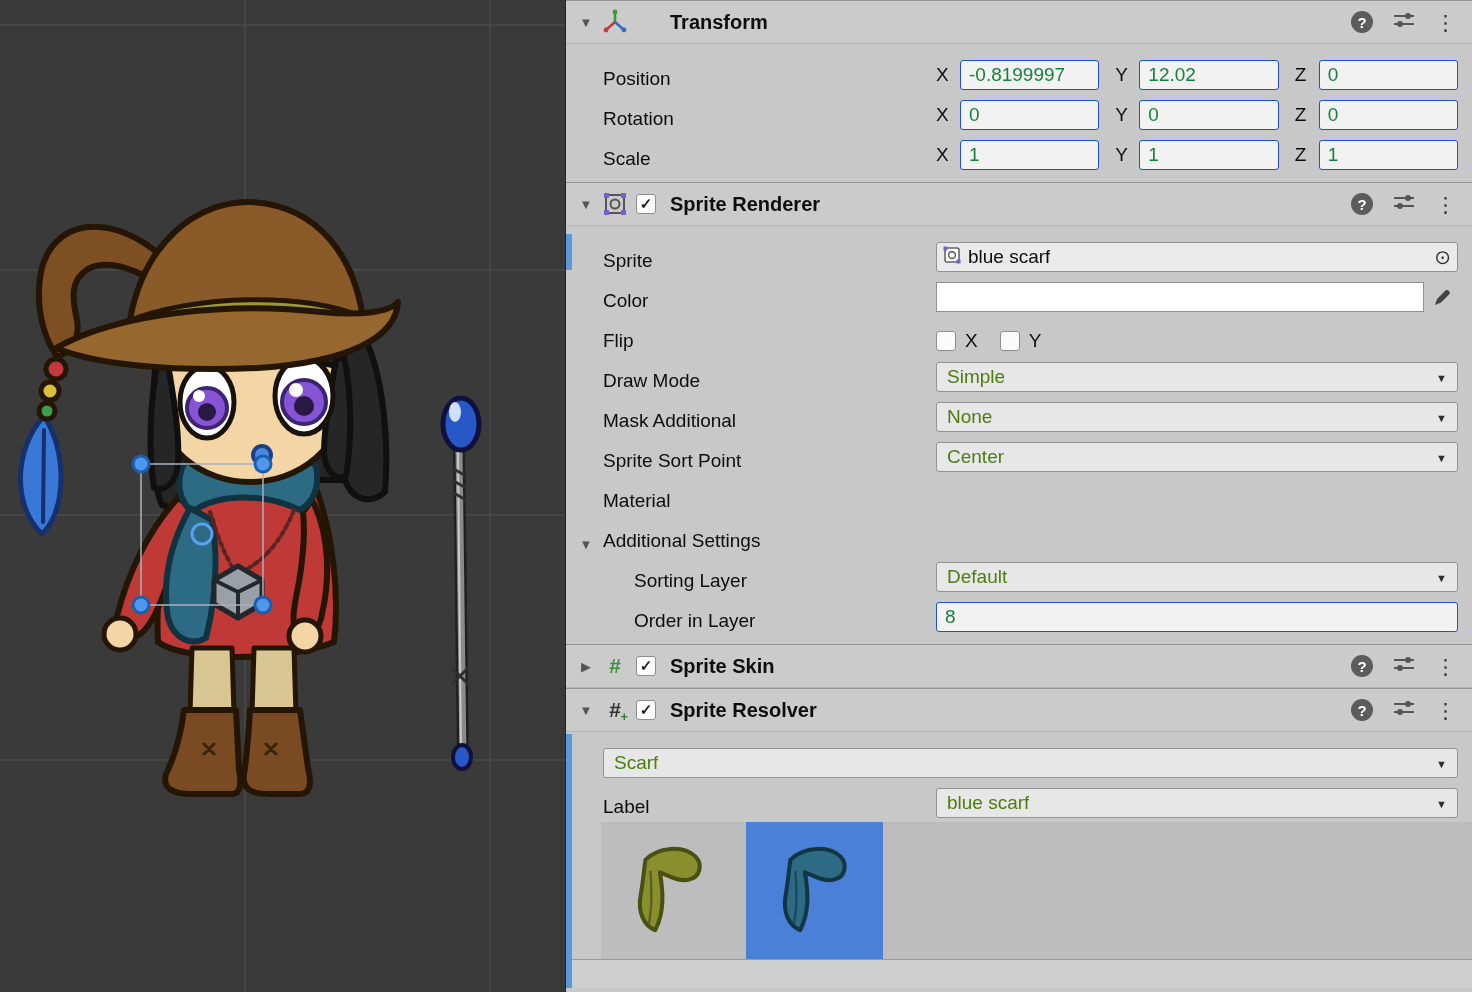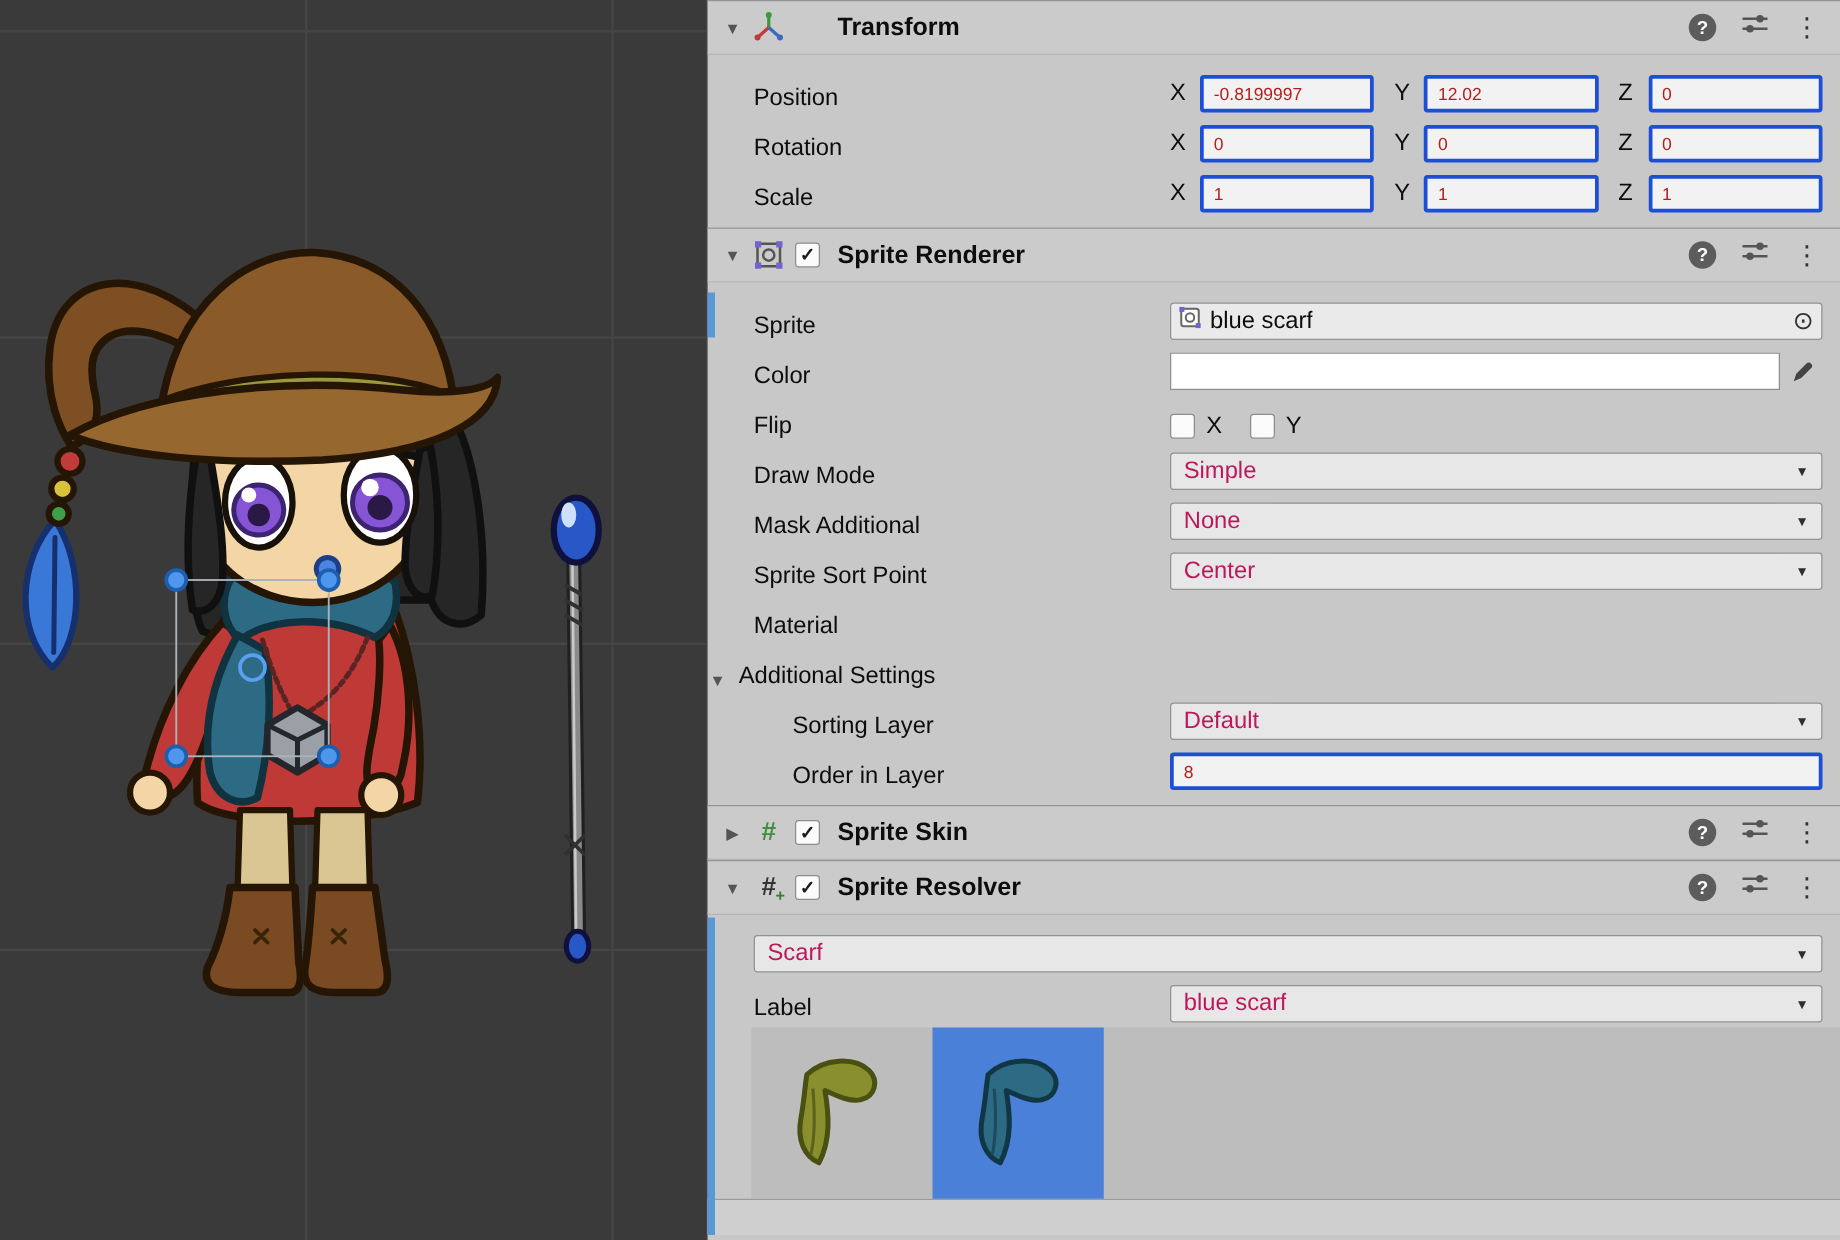--- a/index.html
+++ b/index.html
@@ -47,27 +47,27 @@
   .row.sub{padding-left:68px}
   .row.sub .row-label{width:302px}
   .bold{font-weight:normal}
   .row-fields{flex:1;display:flex;align-items:center;min-width:0}
 
   .override::before{content:"";position:absolute;left:0;top:2px;bottom:2px;width:6px;background:#5a99d8}
 
   .axis-group{display:flex;align-items:center;flex:1;min-width:0;margin-right:16px}
   .axis-group:last-child{margin-right:0}
   .axis-label{width:16px;margin-right:8px;flex:none;color:#0d0d0d}
-  .num-field{flex:1;min-width:0;height:30px;background:#f2f2f2;border:3px solid #1d4ed8;
-    border-radius:3px;padding:0 8px;font:inherit;font-size:14px;color:#b91c1c;outline:none}
+  .num-field{flex:1;min-width:0;height:30px;background:#f2f2f2;border:1px solid #1d4ed8;
+    border-radius:3px;padding:0 8px;font:inherit;font-size:19px;color:#15803d;outline:none}
   .wide-field{width:100%}
 
   .dropdown{flex:1;height:30px;background:#e7e7e7;border:1px solid #929292;border-radius:3px;
     display:flex;align-items:center;padding:0 34px 0 10px;position:relative;min-width:0}
-  .dd-text{white-space:nowrap;overflow:hidden;text-overflow:ellipsis;color:#be185d}
+  .dd-text{white-space:nowrap;overflow:hidden;text-overflow:ellipsis;color:#4d7c0f}
   .dd-arrow{position:absolute;right:10px;top:9px;font-size:11px;color:#2e2e2e}
   .dd-arrow::before{content:"\25BC"}
 
   .obj-field{flex:1;height:30px;background:#eaeaea;border:1px solid #929292;border-radius:3px;
     display:flex;align-items:center;padding:0 6px;gap:7px;position:relative;min-width:0}
   .obj-text{white-space:nowrap;overflow:hidden;color:#0d0d0d}
   .obj-picker{margin-left:auto;font-size:20px;color:#333;line-height:1;padding-left:6px;flex:none}
   .obj-picker::before{content:"\2299"}
 
   .color-swatch{flex:1;height:30px;background:#ffffff;border:1px solid #8f8f8f}
@@ -362,21 +362,21 @@
           <div class="row-fields">
             <div class="dropdown">
               <span class="dd-text">Center</span>
               <span class="dd-arrow"></span>
             </div>
           </div>
         </div>
         <div class="row">
           <span class="row-label">Material</span>
         </div>
-        <div class="row" style="padding-left:0">
+        <div class="row" style="padding-left:12px">
           <span class="foldout open"></span>
           <span class="row-label bold" style="width:auto;margin-left:9px">Additional Settings</span>
         </div>
         <div class="row sub">
           <span class="row-label">Sorting Layer</span>
           <div class="row-fields">
             <div class="dropdown">
               <span class="dd-text">Default</span>
               <span class="dd-arrow"></span>
             </div>

